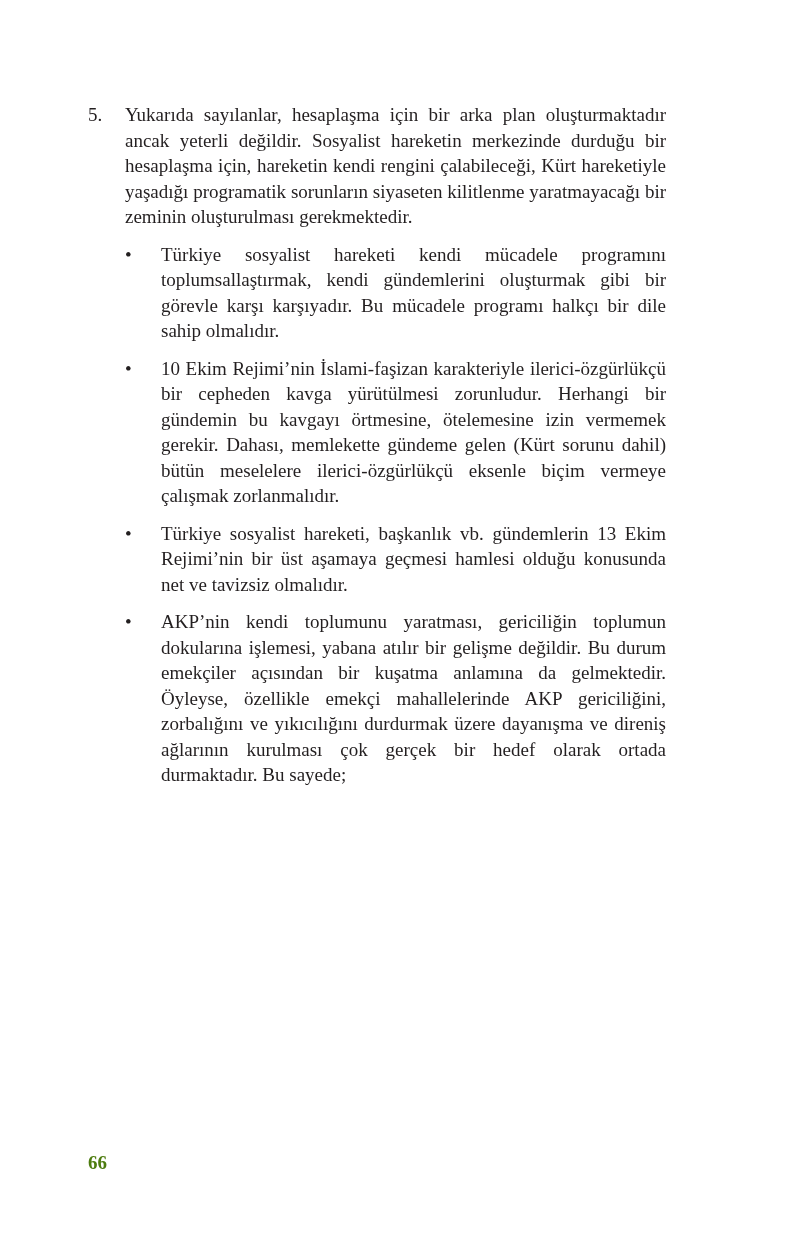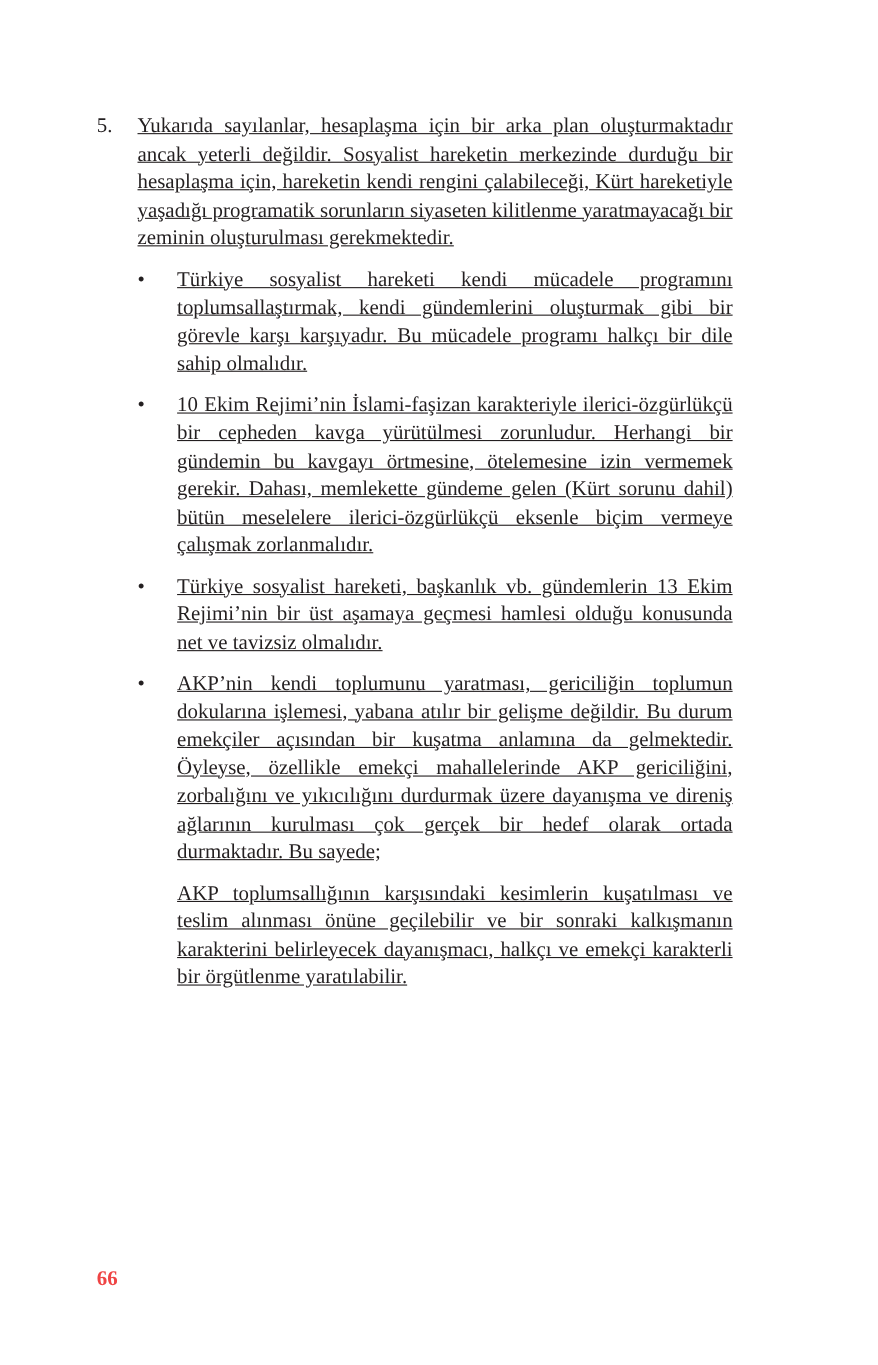--- a/index.html
+++ b/index.html
@@ -20,21 +20,20 @@
     position: absolute;
     top: 102px;
     left: 88px;
     width: 578px;
   }
   p {
     margin: 0;
     font-size: 19px;
     line-height: 25.5px;
     text-align: justify;
-    text-decoration: underline;
   }
   .numbered-item {
     display: flex;
     align-items: flex-start;
   }
   .num-marker {
     flex: 0 0 37px;
     font-size: 19px;
     line-height: 25.5px;
   }
@@ -60,21 +59,21 @@
   .continuation {
     margin-left: 36px;
     margin-top: 12px;
   }
   .page-number {
     position: absolute;
     left: 88px;
     top: 1152px;
     font-size: 19px;
     font-weight: bold;
-    color: #ef4444;
+    color: #4d7c0f;
   }
 </style>
 </head>
 <body>
 
 <div class="page">
   <div class="content">
 
     <div class="numbered-item">
       <span class="num-marker">5.</span>
@@ -96,19 +95,18 @@
       <div class="bullet-item">
         <span class="bullet-marker">•</span>
         <p>Türkiye sosyalist hareketi, başkanlık vb. gündemlerin 13 Ekim Rejimi’nin bir üst aşamaya geçmesi hamlesi olduğu konusunda net ve tavizsiz olmalıdır.</p>
       </div>
 
       <div class="bullet-item">
         <span class="bullet-marker">•</span>
         <p>AKP’nin kendi toplumunu yaratması, gericiliğin toplumun dokularına işlemesi, yabana atılır bir gelişme değildir. Bu durum emekçiler açısından bir kuşatma anlamına da gelmektedir. Öyleyse, özellikle emekçi mahallelerinde AKP gericiliğini, zorbalığını ve yıkıcılığını durdurmak üzere dayanışma ve direniş ağlarının kurulması çok gerçek bir hedef olarak ortada durmaktadır. Bu sayede;</p>
       </div>
 
-      <p class="continuation">AKP toplumsallığının karşısındaki kesimlerin kuşatılması ve teslim alınması önüne geçilebilir ve bir sonraki kalkışmanın karakterini belirleyecek dayanışmacı, halkçı ve emekçi karakterli bir örgütlenme yaratılabilir.</p>
 
     </div>
   </div>
 
   <div class="page-number">66</div>
 </div>
 
 </body></html>

